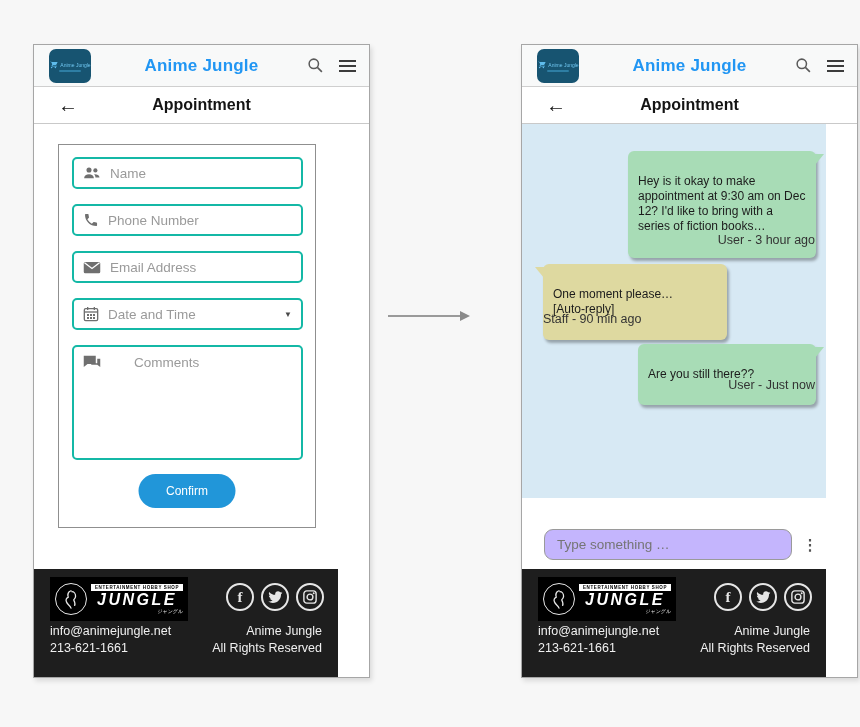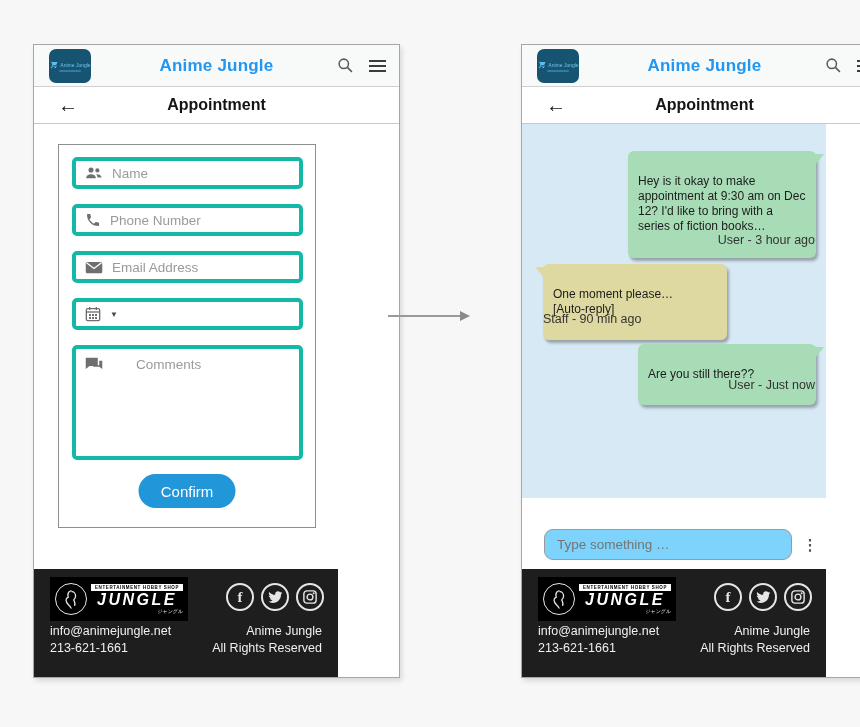--- a/index.html
+++ b/index.html
@@ -1,19 +1,19 @@
 <!DOCTYPE html>
 <html><head>
 <meta charset="utf-8">
 <style>
   * { margin:0; padding:0; box-sizing:border-box; }
   html,body { width:860px; height:727px; background:#f7f7f7; font-family:"Liberation Sans", sans-serif; overflow:hidden; }
   .canvas { position:relative; width:860px; height:727px; }
 
-  .phone { position:absolute; top:44px; width:367px; height:634px; background:#fff;
+  .phone { position:absolute; top:44px; width:337px; height:634px; background:#fff;
            border:1px solid #a6a6a6; box-shadow:2px 3px 5px rgba(0,0,0,.12); }
 
   
   .app-header { position:relative; height:42px; background:#f8f9f9; border-bottom:1px solid #cfcfcf;
                 display:flex; align-items:center; }
   .logo-box { position:absolute; left:15px; top:4px; width:42px; height:34px; background:#175471;
               border-radius:7px; display:flex; flex-direction:column; align-items:center; justify-content:center; gap:1px; }
   .logo-row { display:flex; align-items:center; gap:2px; }
   .logo-row span { font-size:5px; color:#6fc5ef; white-space:nowrap; }
   .logo-sub-bar { width:22px; height:2px; background:#2e7ea4; border-radius:1px; }
@@ -24,49 +24,49 @@
   .hamburger i { display:block; width:17px; height:2px; background:#3c3c3c; }
 
   
   .sub-header { position:relative; height:37px; background:#fff; border-bottom:1px solid #c9c9c9;
                 display:flex; align-items:center; }
   .back-arrow { position:absolute; left:24px; font-size:20px; font-weight:bold; color:#111; cursor:pointer; line-height:1; }
   .sub-title { position:absolute; left:0; right:0; text-align:center; font-weight:bold; font-size:16px; color:#141414; }
 
   
   .form-wrap { position:absolute; left:24px; top:99px; width:258px; height:384px; border:1px solid #8f8f8f; background:#fff; }
-  .field { position:absolute; left:13px; width:231px; height:32px; border:4px solid #14b8a6; border-radius:5px;
+  .field { position:absolute; left:13px; width:231px; height:32px; border:2px solid #14b8a6; border-radius:5px;
            display:flex; align-items:center; padding:0 9px; gap:9px; background:#fff; }
   .field svg { flex:0 0 auto; }
   .field input { border:none; outline:none; flex:1; font-size:13.5px; color:#333; background:transparent;
                  font-family:"Liberation Sans", sans-serif; min-width:0; }
   .field input::placeholder, .field textarea::placeholder { color:#9a9a9a; }
   .field.area { align-items:flex-start; padding-top:8px; height:115px; }
   .field.area textarea { border:none; outline:none; flex:1; font-size:13.5px; color:#333; resize:none; height:96px;
                          background:transparent; font-family:"Liberation Sans", sans-serif; }
   .caret { font-size:8px; color:#4a4a4a; cursor:pointer; }
   .confirm-btn { position:absolute; left:50%; transform:translateX(-50%); top:329px; width:97px; height:34px;
-                 border:none; border-radius:17px; background:#2196d9; color:#fff; font-size:15px;
+                 border:none; border-radius:17px; background:#2196d9; color:#fff; font-size:12px;
                  font-family:"Liberation Sans", sans-serif; cursor:pointer; }
 
   
   .chat-area { position:absolute; left:0; top:79px; width:304px; height:374px; background:#d7e9f4; }
   .bubble { position:absolute; border-radius:6px; padding:8px 10px; font-size:12px; line-height:1.26; color:#1c1c1c;
             box-shadow:2px 3px 3px rgba(0,0,0,.3); white-space:pre-line; }
   .bubble.user { background:#a8dcb6; }
   .bubble.staff { background:#ded9a0; }
   .tail { position:absolute; width:9px; height:11px; top:3px; }
   .tail.right { right:-8px; background:#a8dcb6; clip-path:polygon(0 0,100% 0,0 100%); }
   .tail.left { left:-8px; background:#ded9a0; clip-path:polygon(0 0,100% 0,100% 100%); }
   .meta { position:absolute; font-size:12.5px; color:#333; }
 
   .chat-input-row { position:absolute; left:0; top:453px; width:304px; height:117px; background:#fff; }
   .chat-input { position:absolute; left:22px; top:31px; width:248px; height:31px; border:1px solid #9a9a9a;
                 border-radius:9px; padding:0 12px; font-size:13.5px; color:#333; outline:none;
-                font-family:"Liberation Sans", sans-serif; background:#7dd3fc; }
+                font-family:"Liberation Sans", sans-serif; background:#c4b5fd; }
   .kebab { position:absolute; right:8px; top:31px; width:16px; height:31px; display:flex; align-items:center;
            justify-content:center; font-size:15px; font-weight:bold; color:#555; letter-spacing:0; cursor:pointer; }
 
   
   .app-footer { position:absolute; left:0; bottom:0; width:304px; height:108px; background:#1e1e1e; color:#fff; }
   .jungle-logo { position:absolute; left:16px; top:8px; width:138px; height:44px; background:#000;
                  display:flex; align-items:center; padding:3px 5px; gap:4px; }
   .mascot { width:32px; height:32px; border:1.5px solid #e8e8e8; border-radius:50%; flex:0 0 auto;
             display:flex; align-items:center; justify-content:center; }
   .jl-right { flex:1; display:flex; flex-direction:column; align-items:stretch; }
@@ -159,20 +159,21 @@
             <line x1="17" y1="1.5" x2="17" y2="6" stroke="#6f6f6f" stroke-width="2"></line>
             <g fill="#6f6f6f">
               <rect x="6" y="12" width="3" height="3"></rect>
               <rect x="10.5" y="12" width="3" height="3"></rect>
               <rect x="15" y="12" width="3" height="3"></rect>
               <rect x="6" y="16.5" width="3" height="3"></rect>
               <rect x="10.5" y="16.5" width="3" height="3"></rect>
               <rect x="15" y="16.5" width="3" height="3"></rect>
             </g>
           </svg>
+        <input type="text" placeholder="Date and Time" style="">
         <span class="caret">▼</span>
       </div>
 
       <div class="field area" style="top:200px;gap:33px;">
         <svg width="18" height="15" viewBox="0 0 24 20">
             <path fill="#6f6f6f" d="M1 1h16v11H6l-5 4z"></path>
             <path fill="#6f6f6f" d="M19 5h4v11l-4-3h-8v-2h8z"></path>
           </svg>
         <textarea placeholder="Comments" style=""></textarea>
       </div>

